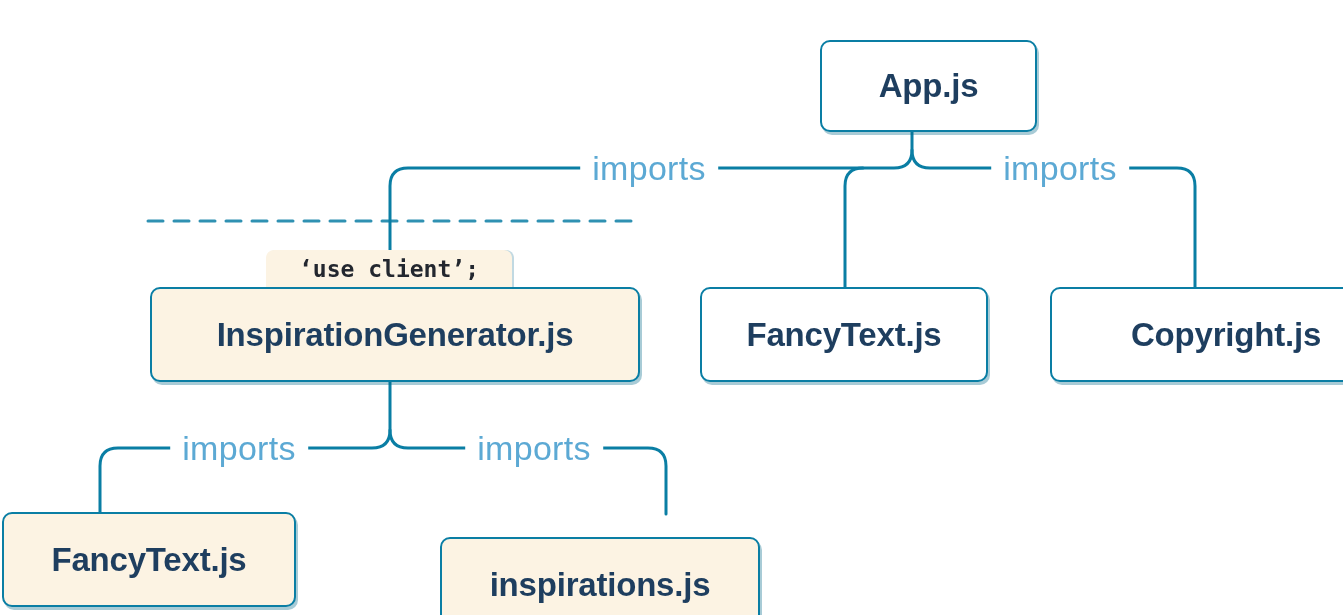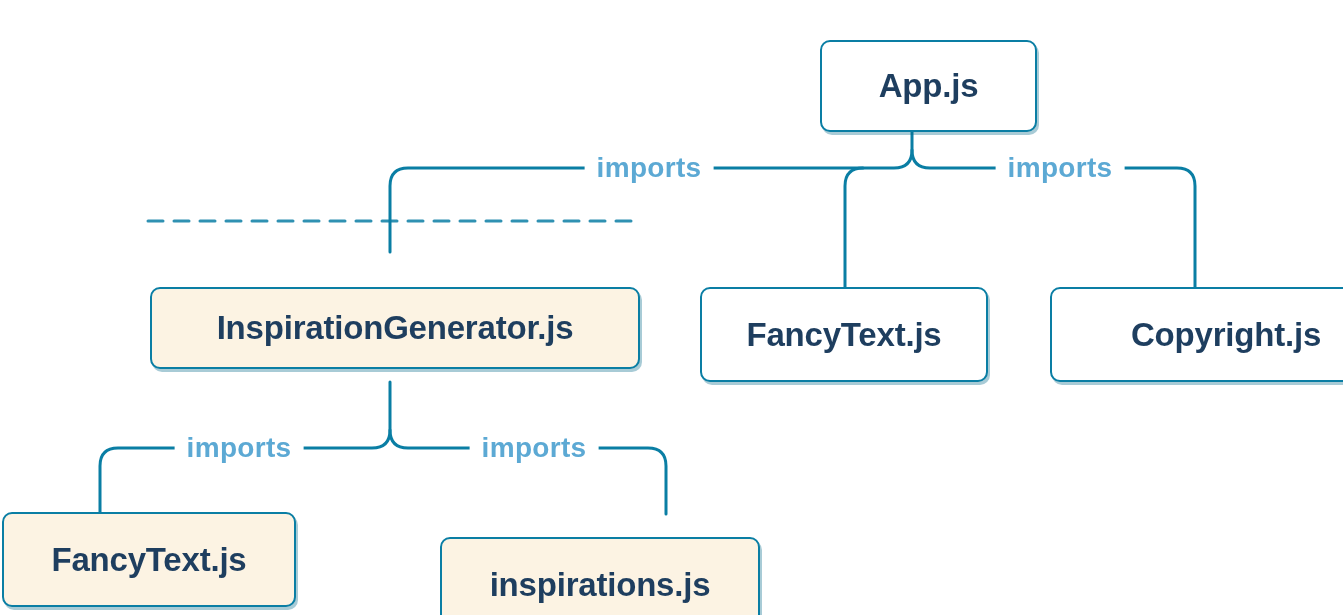--- a/index.html
+++ b/index.html
@@ -37,22 +37,22 @@
   }
   svg.edges path.dashed{
     stroke-dasharray:15 11;
     opacity:.85;
   }
   .edge-label{
     position:absolute;
     transform:translate(-50%,-50%);
     background:var(--bg);
     color:var(--edge-label);
-    font-size:28px;
-    font-weight:bold;
+    font-size:34px;
+    font-weight:normal;
     padding:0 12px;
     white-space:nowrap;
     letter-spacing:.3px;
     z-index:2;
   }
   .node{
     position:absolute;
     display:flex;
     align-items:center;
     justify-content:center;
@@ -76,21 +76,21 @@
     border-radius:8px 8px 0 0;
     box-shadow:2px 0 0 rgba(7,105,138,.25);
     font-family:"DejaVu Sans Mono", monospace;
     font-size:23px;
     font-weight:bold;
     color:var(--code-text);
     z-index:3;
   }
   
   .node-app{left:820px;top:8px;width:217px;height:92px;margin-top:32px;}
-  .node-insp-gen{left:150px;top:287px;width:490px;height:82px;}
+  .node-insp-gen{left:150px;top:287px;width:490px;height:95px;}
   .node-fancy-top{left:700px;top:287px;width:288px;height:95px;}
   .node-copyright{left:1050px;top:287px;width:352px;height:95px;}
   .node-fancy-bottom{left:2px;top:512px;width:294px;height:95px;}
   .node-inspirations{left:440px;top:512px;width:320px;height:95px;margin-top:25px;}
   .directive-use-client{left:266px;top:250px;width:246px;height:38px;}
   .edge-label-1{left:649px;top:168px;}
   .edge-label-2{left:1060px;top:168px;}
   .edge-label-3{left:239px;top:448px;}
   .edge-label-4{left:534px;top:448px;}
 </style>
@@ -114,20 +114,23 @@
   <div class="edge-label edge-label-2">
     <span>imports</span>
   </div>
   <div class="edge-label edge-label-3">
     <span>imports</span>
   </div>
   <div class="edge-label edge-label-4">
     <span>imports</span>
   </div>
 
+  <div class="directive directive-use-client">
+    <span>‘use client’;</span>
+  </div>
 
   <div class="node server node-app">
     <span>App.js</span>
   </div>
 
   <div class="node client node-insp-gen">
     <span>InspirationGenerator.js</span>
   </div>
 
   <div class="node server node-fancy-top">

